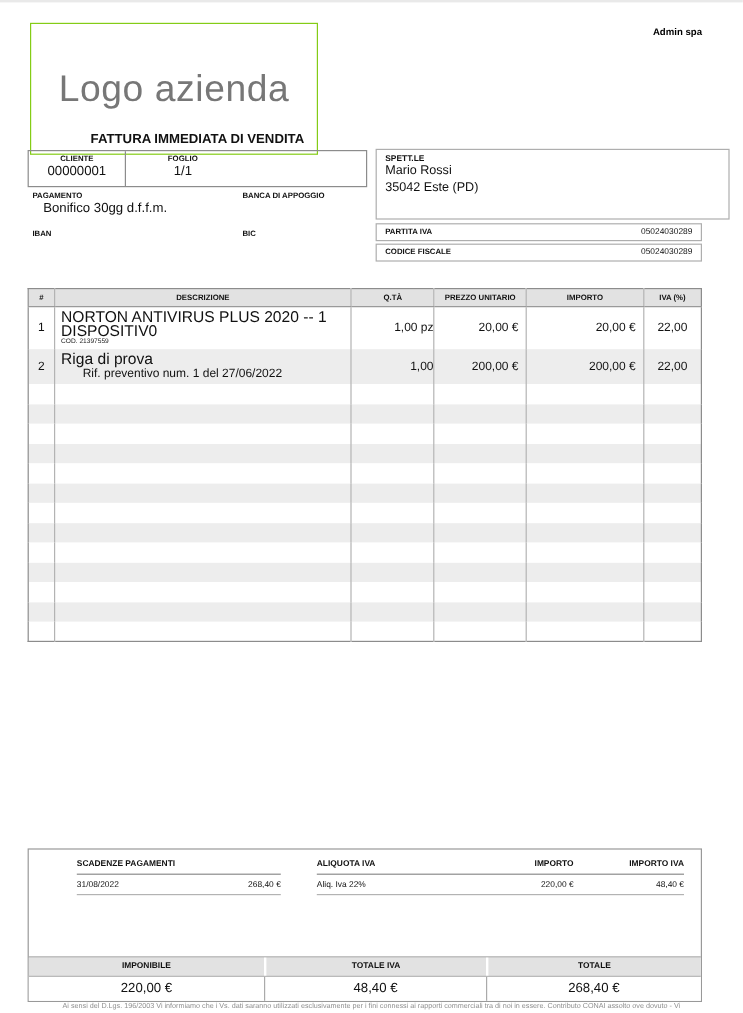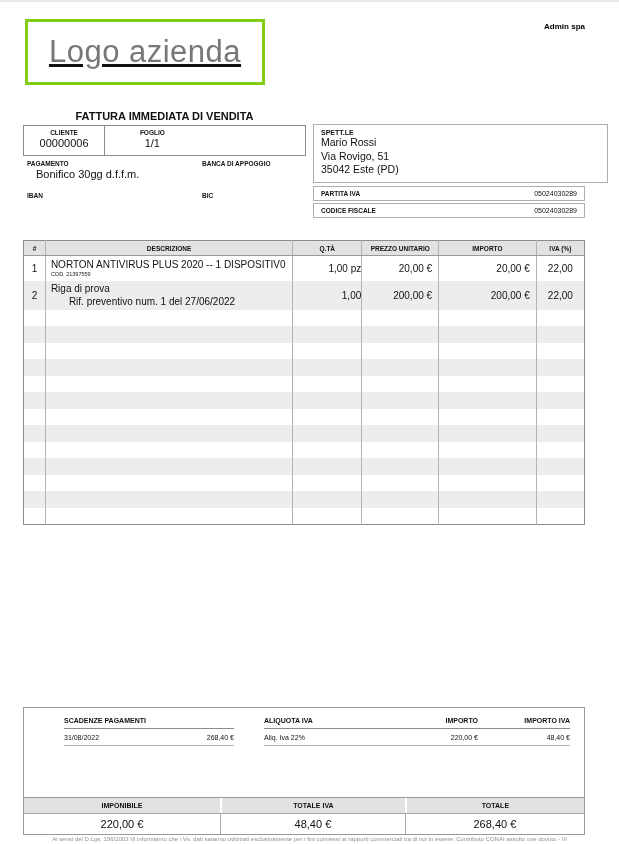--- a/index.html
+++ b/index.html
@@ -11,22 +11,22 @@
     color:#111;
     overflow:hidden;
     border-top:2px solid #e9e9e9;
   }
   .abs { position:absolute; }
 
   
   .admin { top:20px; right:34px; font-size:8px; font-weight:bold; color:#000; }
 
   
-  .logo-box { left:25px; top:17px; width:240px; height:66px; border:3px solid #84cc16;
-              display:flex; align-items:center; justify-content:center;text-decoration:underline; }
+  .logo-box { left:25px; top:17px; width:240px; height:110px; border:1px solid #84cc16;
+              display:flex; align-items:center; justify-content:center; }
   .logo-text { font-size:31px; color:#777; letter-spacing:0.5px; }
 
   
   .title { left:23px; top:108px; width:283px; text-align:center; font-size:11px; font-weight:bold; }
 
   
   .doc-table { left:23px; top:123px; width:283px; height:31px; display:grid;
                grid-template-columns:28.5% 34% 21.5% 16%; border:1px solid #8c8c8c; }
   .doc-cell { text-align:center; padding-top:2.5px; }
   .doc-cell + .doc-cell { border-left:1px solid #8c8c8c; }
@@ -52,21 +52,21 @@
   table.items thead th { background:#e2e2e2; font-size:6.5px; font-weight:bold; height:15px;
                          border-bottom:1px solid #9a9a9a; text-align:center; }
   table.items th + th, table.items td + td { border-left:1px solid #b3b3b3; }
   table.items tbody tr:nth-child(even) { background:#ededed; }
   table.items tbody td { font-size:10px; vertical-align:middle; }
   td.c-num  { text-align:center; width:22px; }
   td.c-desc { padding:2px 5px; vertical-align:top; }
   td.c-qty  { text-align:right; }
   td.c-prz, td.c-imp { text-align:right; padding-right:6px; }
   td.c-iva  { text-align:center;margin-top:34px; }
-  .desc-main { font-size:10px; line-height:12px; }
+  .desc-main { font-size:13px; line-height:12px; }
   .desc-sub-small { font-size:5.5px; line-height:7px; color:#222; }
   .desc-sub-normal { font-size:10px; line-height:13px;margin-left:18px; }
   tr.row-1 { height:25px; }
   tr.row-2 { height:29px; }
   tr.empty-row td { height:16.5px; }
 
   
   .bottom-box { left:23px; top:705px; width:562px; height:128px; border:1px solid #999; }
   .scadenze { position:absolute; left:40px; top:9px; width:170px; }
   .sum-title { font-size:7px; font-weight:bold; padding-bottom:4px; border-bottom:1px solid #8c8c8c; }
@@ -98,38 +98,37 @@
 
 <div class="abs logo-box">
   <span class="logo-text">Logo azienda</span>
 </div>
 
 <div class="abs title">FATTURA IMMEDIATA DI VENDITA</div>
 
 <div class="abs doc-table">
   <div class="doc-cell">
     <div class="doc-label">CLIENTE</div>
-    <div class="doc-value">00000006</div>
+    <div class="doc-value">00000001</div>
   </div>
   <div class="doc-cell">
     <div class="doc-label">FOGLIO</div>
     <div class="doc-value">1/1</div>
   </div>
 </div>
 
 <div class="abs fld-label" style="left:27px; top:158px;">PAGAMENTO</div>
 <div class="abs fld-value" style="left:36px; top:166px;">Bonifico 30gg d.f.f.m.</div>
 <div class="abs fld-label" style="left:202px; top:158px;">BANCA DI APPOGGIO</div>
 <div class="abs fld-label" style="left:27px; top:190px;">IBAN</div>
 <div class="abs fld-label" style="left:202px; top:190px;">BIC</div>
 
 <div class="abs spett-box">
   <div class="spett-label">SPETT.LE</div>
   <div class="spett-line">Mario Rossi</div>
-  <div class="spett-line">Via Rovigo, 51</div>
   <div class="spett-line">35042 Este (PD)</div>
 </div>
 
 <div class="abs kv-row" style="top:184px;">
   <span class="kv-label">PARTITA IVA</span>
   <span class="kv-value">05024030289</span>
 </div>
 <div class="abs kv-row" style="top:201px;">
   <span class="kv-label">CODICE FISCALE</span>
   <span class="kv-value">05024030289</span>

